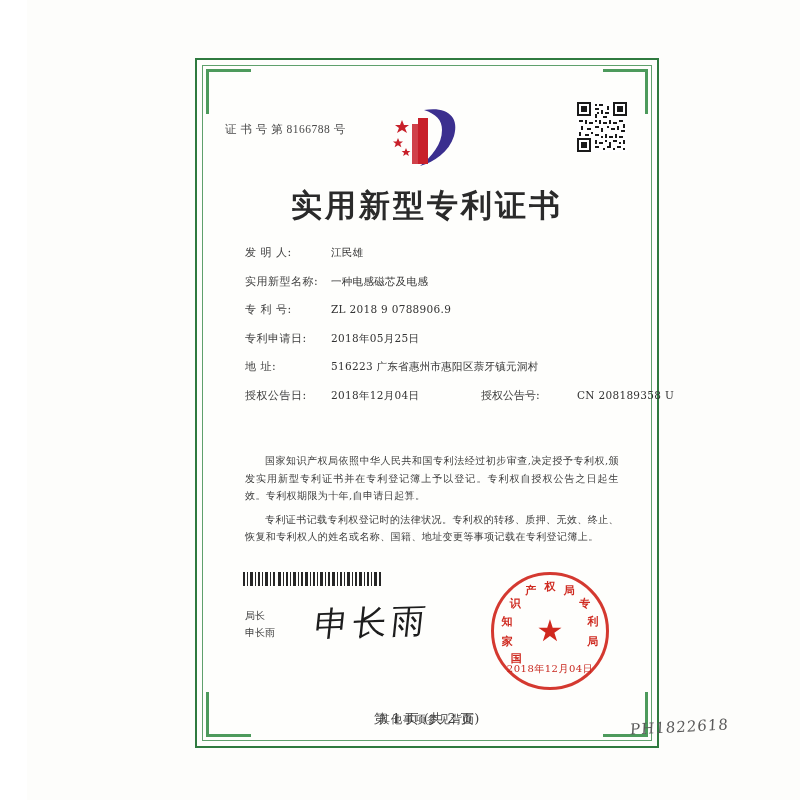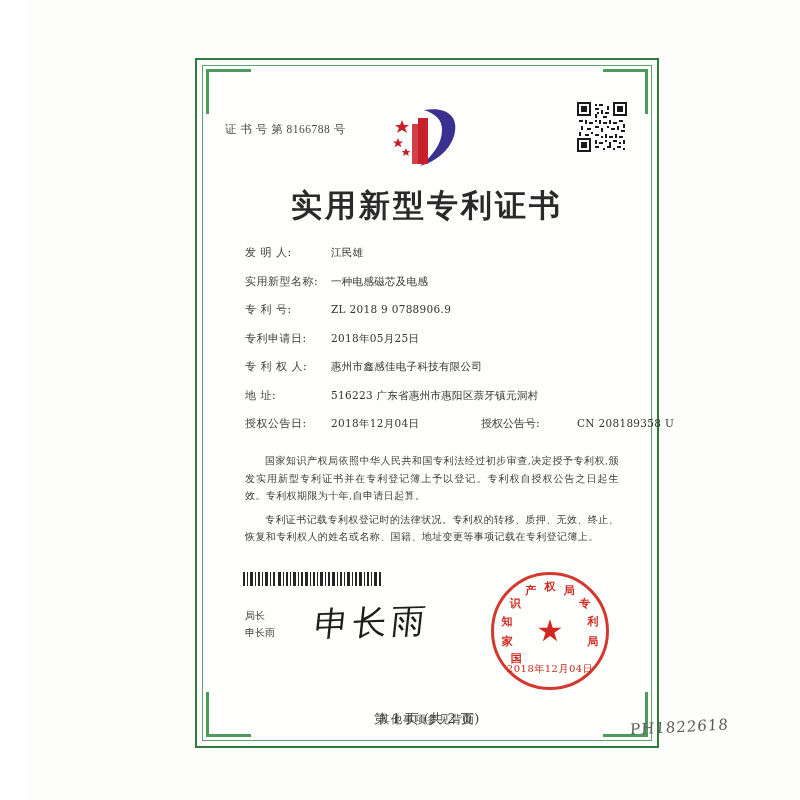--- a/index.html
+++ b/index.html
@@ -360,24 +360,20 @@
       </div>
       <div class="field-row">
         <span class="field-label">专  利  号:</span>
         <span class="field-value">ZL 2018 9 0788906.9</span>
       </div>
       <div class="field-row">
         <span class="field-label">专利申请日:</span>
         <span class="field-value">2018年05月25日</span>
       </div>
       <div class="field-row">
-        <span class="field-label">专 利 权 人:</span>
-        <span class="field-value">惠州市鑫感佳电子科技有限公司</span>
-      </div>
-      <div class="field-row">
         <span class="field-label">地      址:</span>
         <span class="field-value">516223 广东省惠州市惠阳区萘牙镇元洞村</span>
       </div>
       <div class="field-row split">
         <span class="field-label">授权公告日:</span>
         <span class="field-value">2018年12月04日</span>
         <span class="field-label2">授权公告号:</span>
         <span class="field-value">CN 208189358 U</span>
       </div>
     </div>

